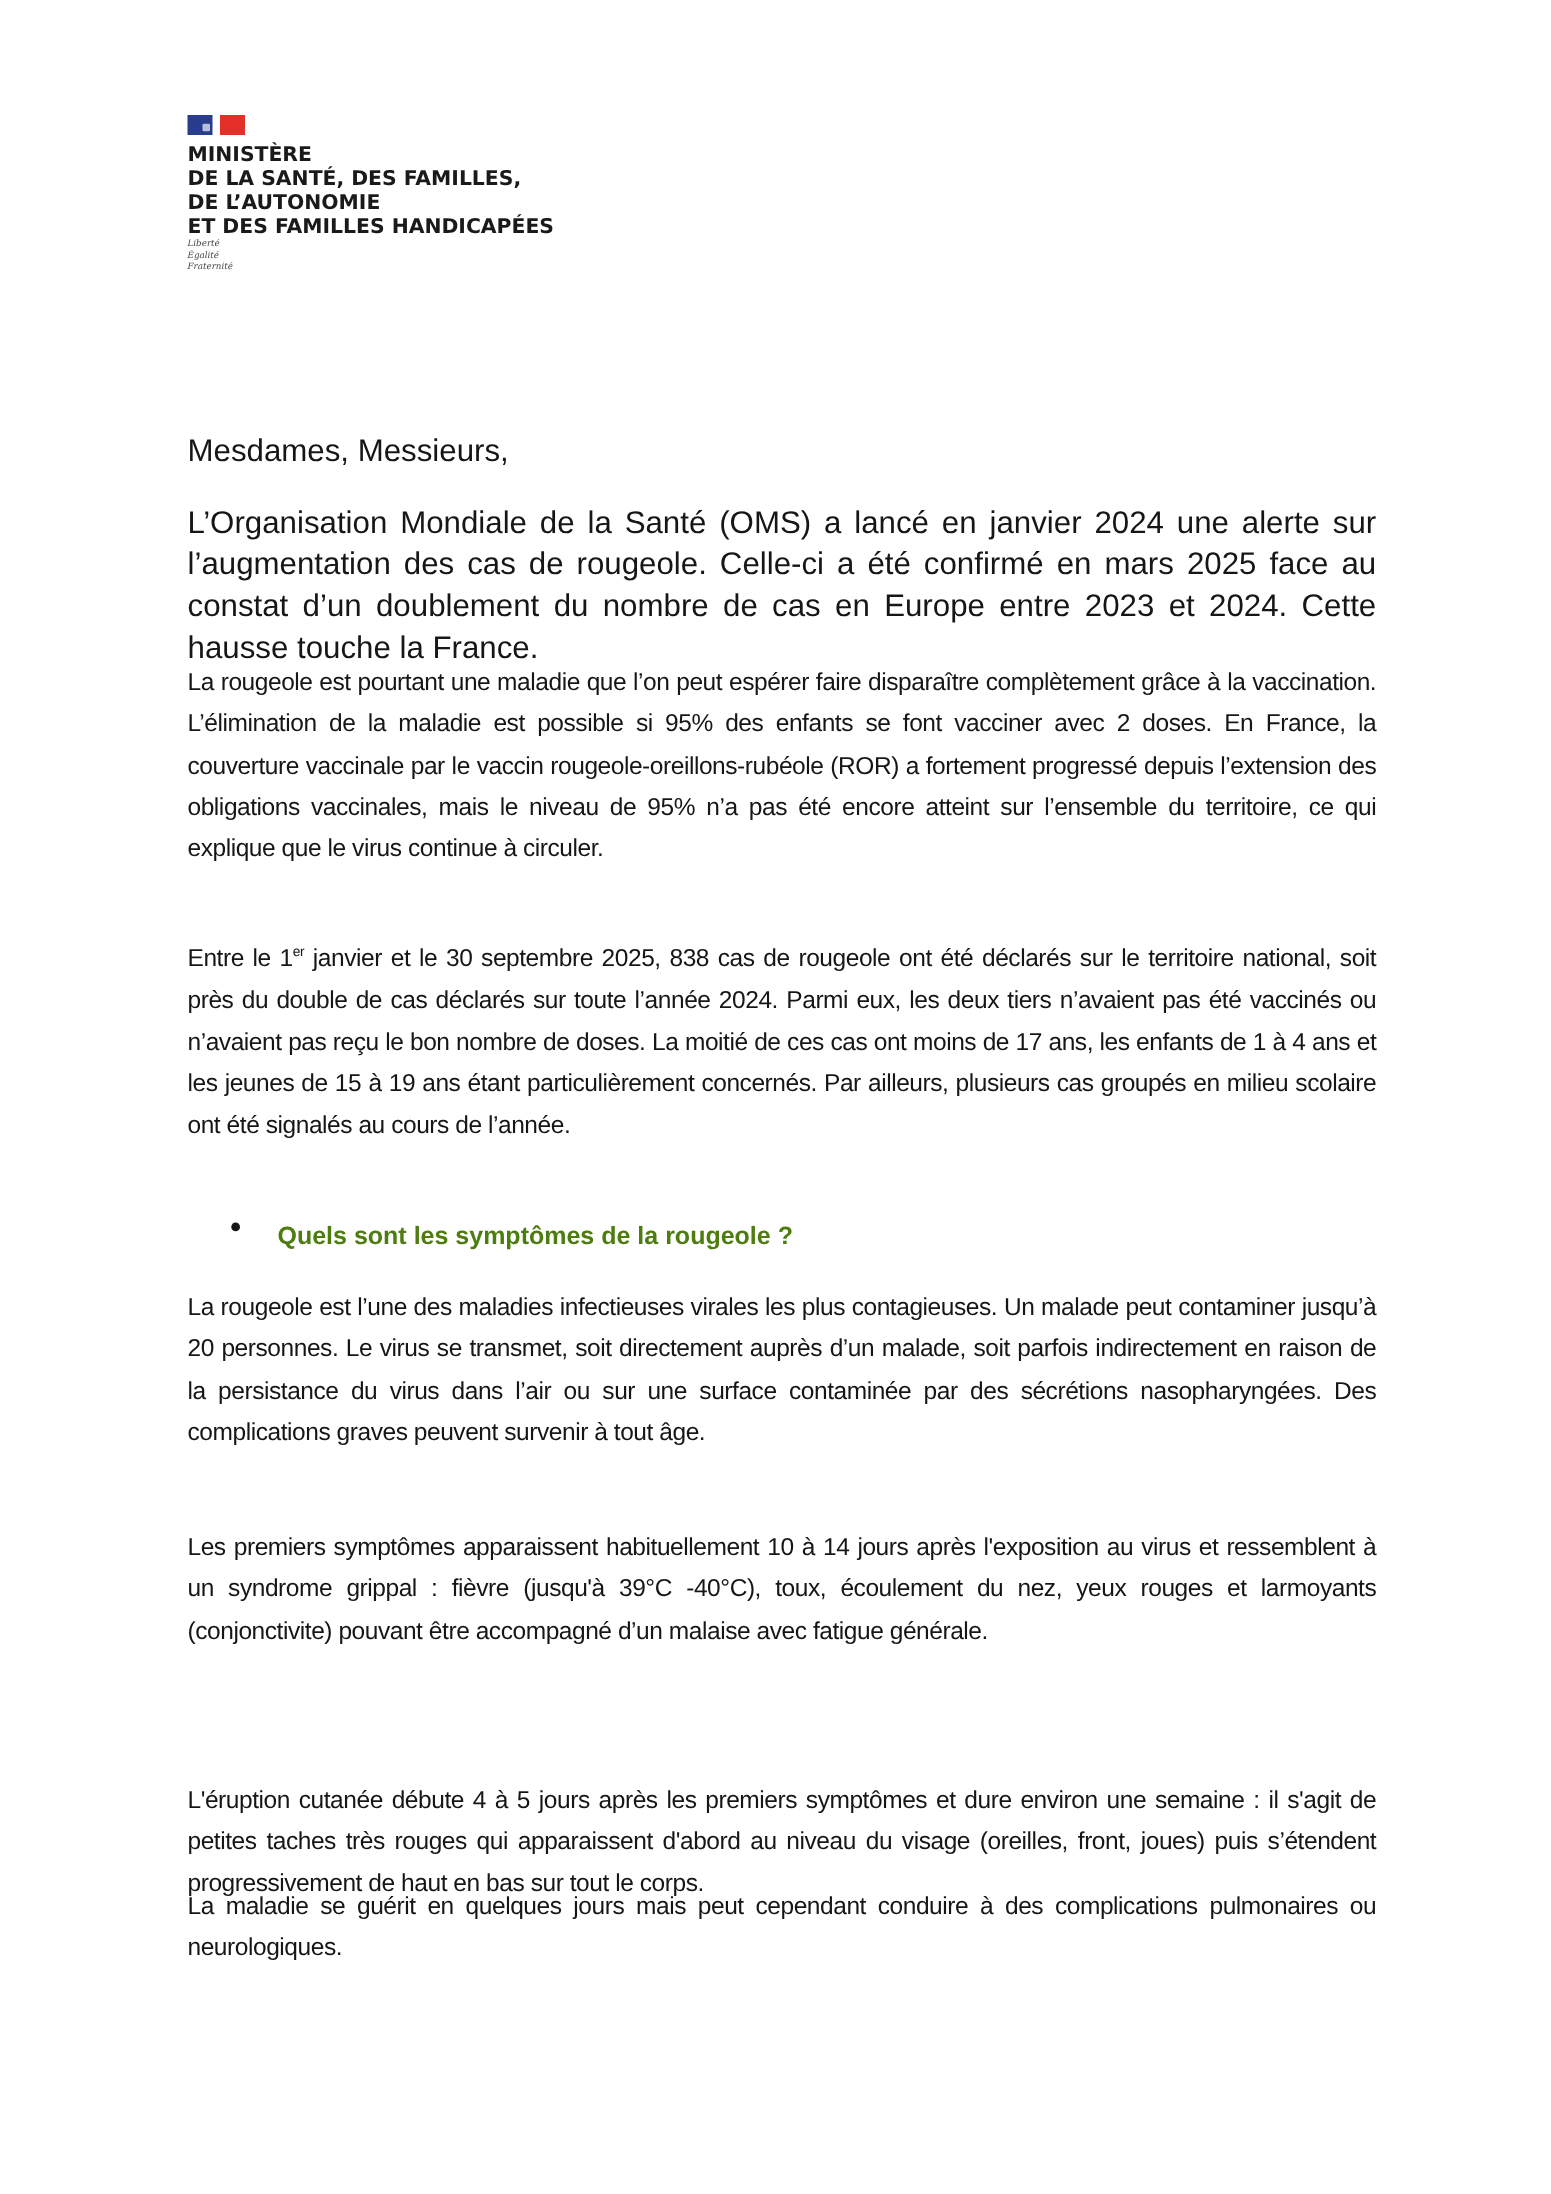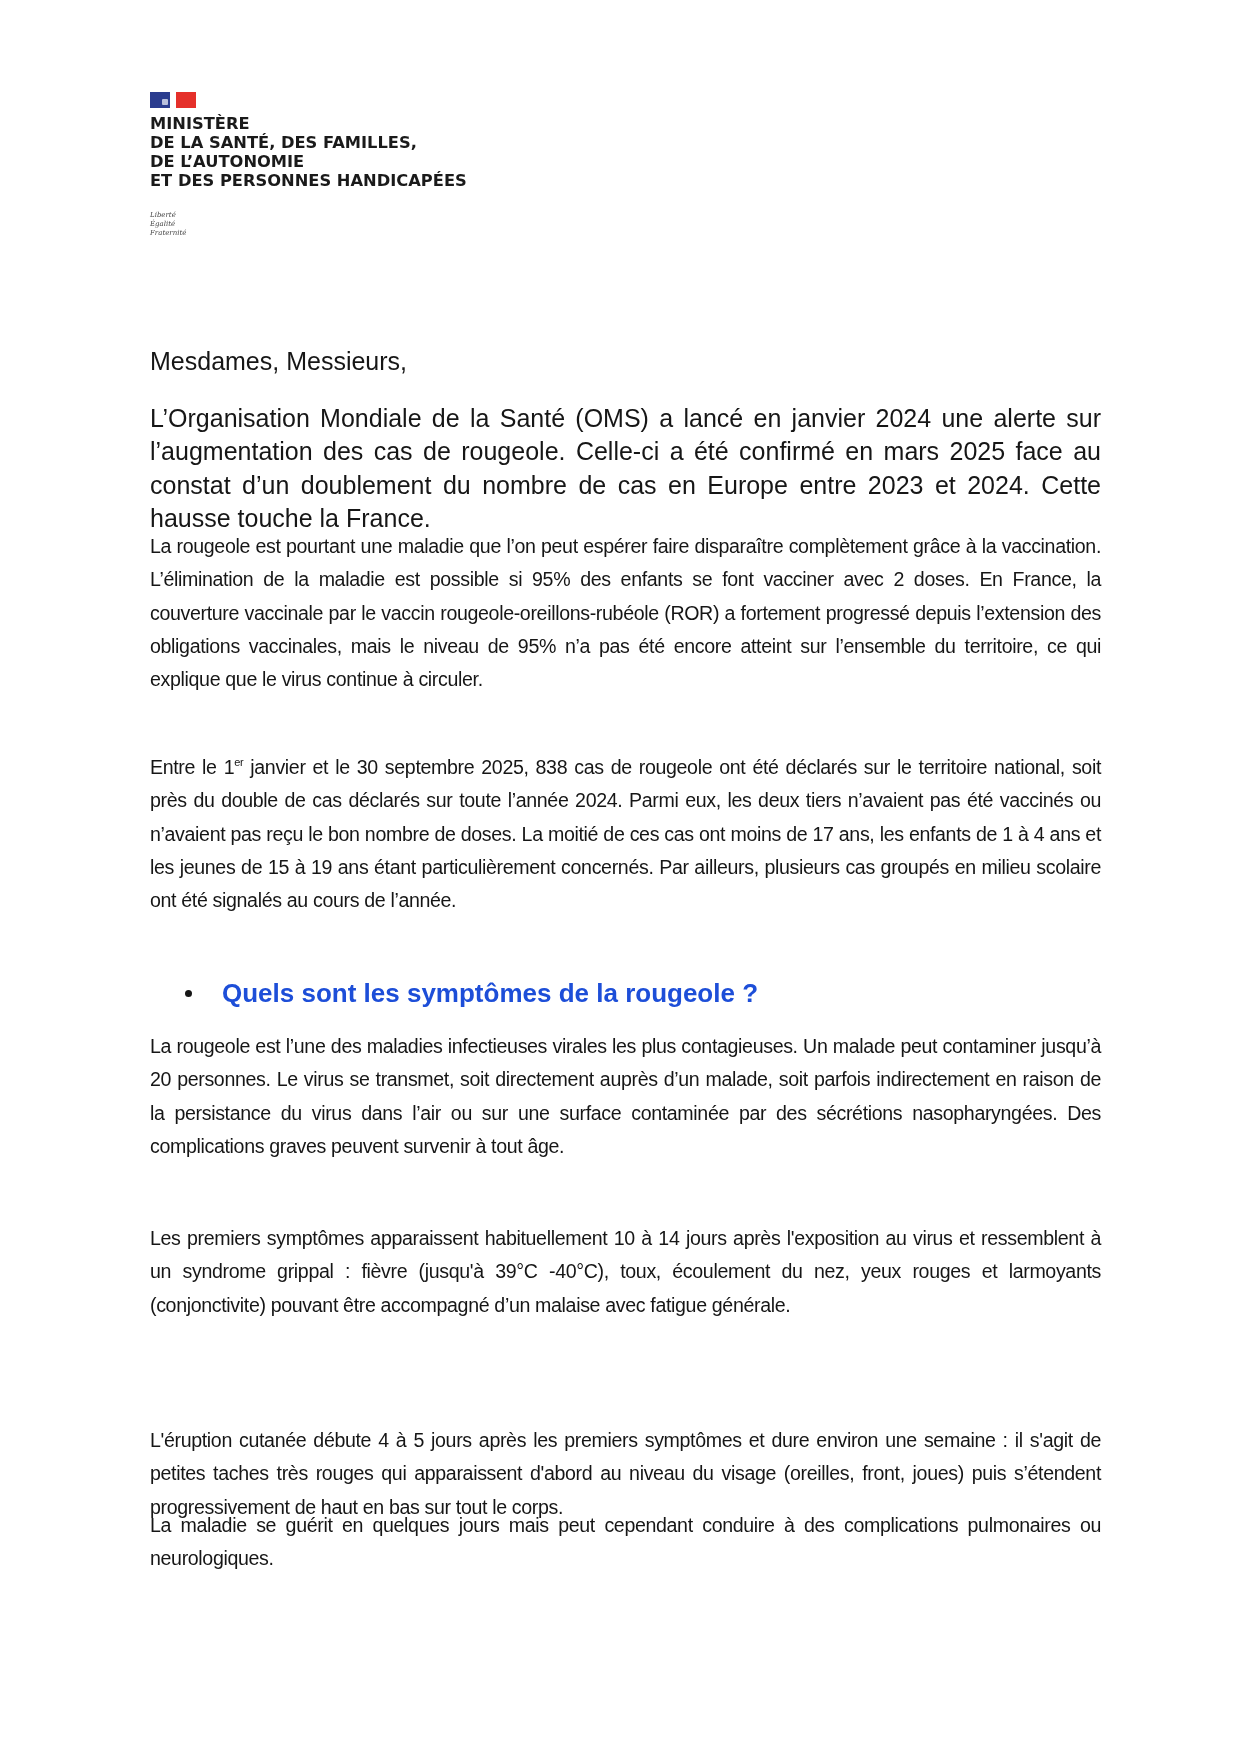--- a/index.html
+++ b/index.html
@@ -5,42 +5,42 @@
     html, body { margin: 0; padding: 0; background: #ffffff; }
     body { width: 1241px; height: 1755px; position: relative; overflow: hidden; color: #161616; }
     .page { position: absolute; left: 0; top: 0; width: 982px; height: 1755px; background: #fff; }
 
     .logo { position: absolute; left: 150px; top: 92px; }
     .flag { display: flex; gap: 6px; margin-bottom: 6px; }
     .flag .blue { width: 20px; height: 16px; background: #2a3c8e; position: relative; }
     .flag .blue::after { content: ""; position: absolute; right: 2px; bottom: 3px; width: 6px; height: 6px; background: #b9c0dc; border-radius: 1px; }
     .flag .red { width: 20px; height: 16px; background: #e5302a; }
     .ministry { font-family: "DejaVu Sans", sans-serif; font-weight: bold; font-size: 16.3px; line-height: 19px; color: #1a1a1a; letter-spacing: 0px; }
-    .motto { font-family: "DejaVu Serif", serif; font-style: italic; font-size: 7px; line-height: 9px; color: #444; margin-top: 21px; }
+    .motto { font-family: "DejaVu Serif", serif; font-style: italic; font-size: 7px; line-height: 9px; color: #444; margin-top: 1px; }
     .p { position: absolute; left: 150px; width: 951px; font-family: "Liberation Sans", sans-serif; font-size: 25px; line-height: 33.3px; text-align: justify; color: #161616; margin: 0; }
     .p.narrow { font-family: Liberation Sans, sans-serif; font-size: 19.6px; letter-spacing: -0.35px; }
     sup { font-size: 11px; vertical-align: 8px; line-height: 0; margin-top: 48px; }
-    .bullet { position: absolute; left: 185px; top: 978px; font-family: "Liberation Sans", sans-serif; font-weight: bold; font-size: 26px; color: #1d4ed8; display: flex; align-items: center; }
+    .bullet { position: absolute; left: 185px; top: 978px; font-family: "Liberation Sans", sans-serif; font-weight: bold; font-size: 20px; color: #4d7c0f; display: flex; align-items: flex-start; }
     .bullet .dot { width: 7px; height: 7px; border-radius: 50%; background: #161616; margin-right: 30px; }
   </style>
 </head>
 <body>
 
 <div class="page">
 
   <div class="logo">
     <div class="flag">
       <div class="blue"></div>
       <div class="red"></div>
     </div>
     <div class="ministry">
       <div>MINISTÈRE</div>
       <div>DE LA SANTÉ, DES FAMILLES,</div>
       <div>DE L’AUTONOMIE</div>
-      <div>ET DES PERSONNES HANDICAPÉES</div>
+      <div>ET DES FAMILLES HANDICAPÉES</div>
     </div>
     <div class="motto">
       <div>Liberté</div>
       <div>Égalité</div>
       <div>Fraternité</div>
     </div>
   </div>
 
   <p class="p" style="top:345px;">Mesdames, Messieurs,</p>
 

